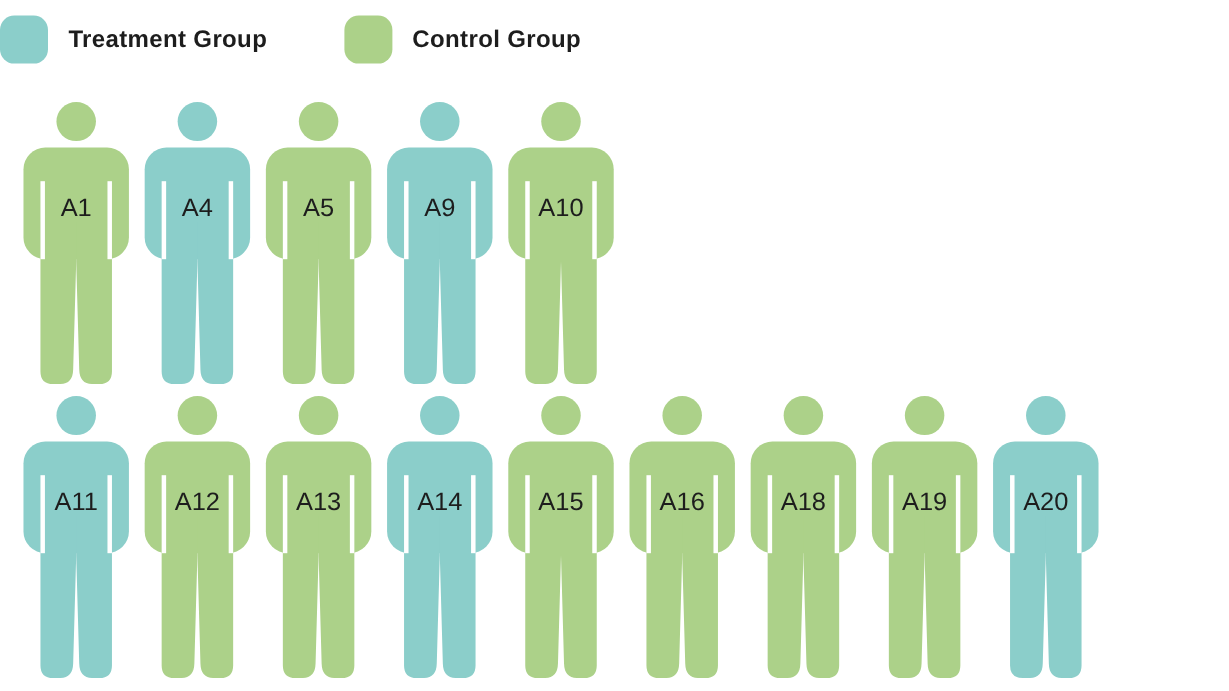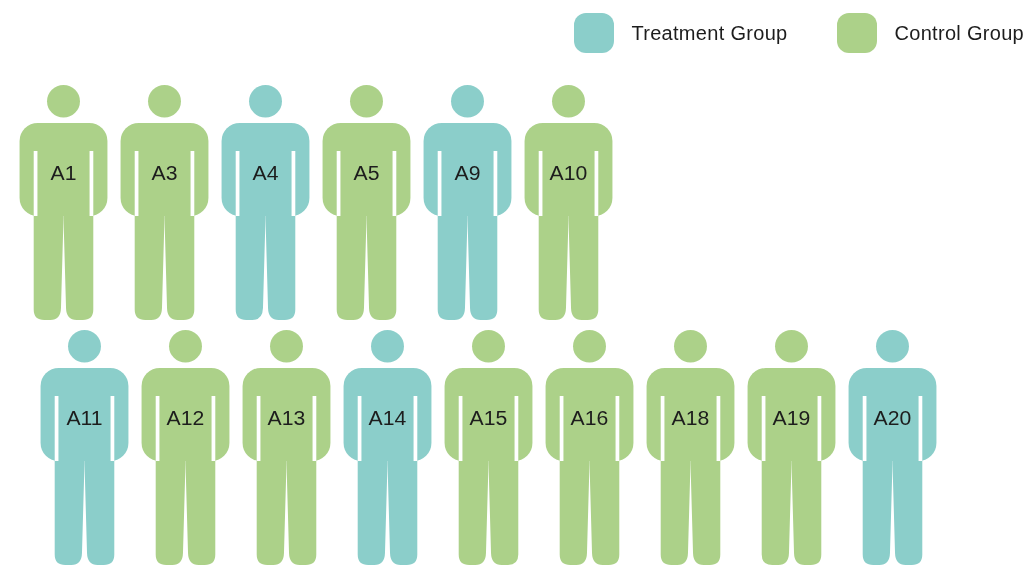--- a/index.html
+++ b/index.html
@@ -11,25 +11,26 @@
     font-family: "Liberation Sans", sans-serif;
     overflow: hidden;
   }
   .canvas {
     width: 1024px;
     height: 576px;
     position: relative;
   }
   .legend {
     display: flex;
-    justify-content: flex-end;
+    justify-content: flex-start;
     align-items: center;
-    gap: 50px;
+    gap: 64px;
     padding-top: 13px;
     height: 40px;
+    font-weight: bold;
   }
   .legend-item {
     display: flex;
     align-items: center;
     gap: 17px;
   }
   .swatch {
     width: 40px;
     height: 40px;
     border-radius: 12px;
@@ -38,21 +39,21 @@
   .legend-label {
     font-size: 20px;
     color: #1d1d1d;
     letter-spacing: 0.3px;
   }
   .row {
     display: flex;
     padding-left: 13px;
   }
   .row-1 { margin-top: 32px; text-decoration: underline; }
-  .row-2 { margin-top: 10px; margin-left: 21px; }
+  .row-2 { margin-top: 10px; }
   .person {
     width: 101px;
     height: 235px;
     flex: 0 0 101px;
   }
   .person svg { display: block; }
   .person-label {
     font-family: "Liberation Sans", sans-serif;
     font-size: 21px;
     fill: #1d1d1d;
@@ -84,33 +85,20 @@
         <path d="M20.5 100 H50 V133 L47.5 223 Q47.2 235 37 235 H31 Q20.5 235 20.5 224.5 Z"></path>
         <path d="M79.5 100 H50 V133 L52.5 223 Q52.8 235 63 235 H69 Q79.5 235 79.5 224.5 Z"></path>
         <rect class="slit" x="20.5" y="66" width="3.7" height="65"></rect>
         <rect class="slit" x="75.8" y="66" width="3.7" height="65"></rect>
       </g>
       <text class="person-label" x="50" y="95" text-anchor="middle">A1</text>
     </svg>
   </div>
       <div class="person">
     <svg width="101" height="235" viewBox="0 0 100 235" preserveAspectRatio="none">
-      <g class="person-shape" fill="#ACD189">
-        <circle cx="50" cy="16.3" r="16.3"></circle>
-        <rect x="6.5" y="38" width="87" height="93" rx="18"></rect>
-        <path d="M20.5 100 H50 V133 L47.5 223 Q47.2 235 37 235 H31 Q20.5 235 20.5 224.5 Z"></path>
-        <path d="M79.5 100 H50 V133 L52.5 223 Q52.8 235 63 235 H69 Q79.5 235 79.5 224.5 Z"></path>
-        <rect class="slit" x="20.5" y="66" width="3.7" height="65"></rect>
-        <rect class="slit" x="75.8" y="66" width="3.7" height="65"></rect>
-      </g>
-      <text class="person-label" x="50" y="95" text-anchor="middle">A3</text>
-    </svg>
-  </div>
-      <div class="person">
-    <svg width="101" height="235" viewBox="0 0 100 235" preserveAspectRatio="none">
       <g class="person-shape" fill="#8BCECA">
         <circle cx="50" cy="16.3" r="16.3"></circle>
         <rect x="6.5" y="38" width="87" height="93" rx="18"></rect>
         <path d="M20.5 100 H50 V133 L47.5 223 Q47.2 235 37 235 H31 Q20.5 235 20.5 224.5 Z"></path>
         <path d="M79.5 100 H50 V133 L52.5 223 Q52.8 235 63 235 H69 Q79.5 235 79.5 224.5 Z"></path>
         <rect class="slit" x="20.5" y="66" width="3.7" height="65"></rect>
         <rect class="slit" x="75.8" y="66" width="3.7" height="65"></rect>
       </g>
       <text class="person-label" x="50" y="95" text-anchor="middle">A4</text>
     </svg>

